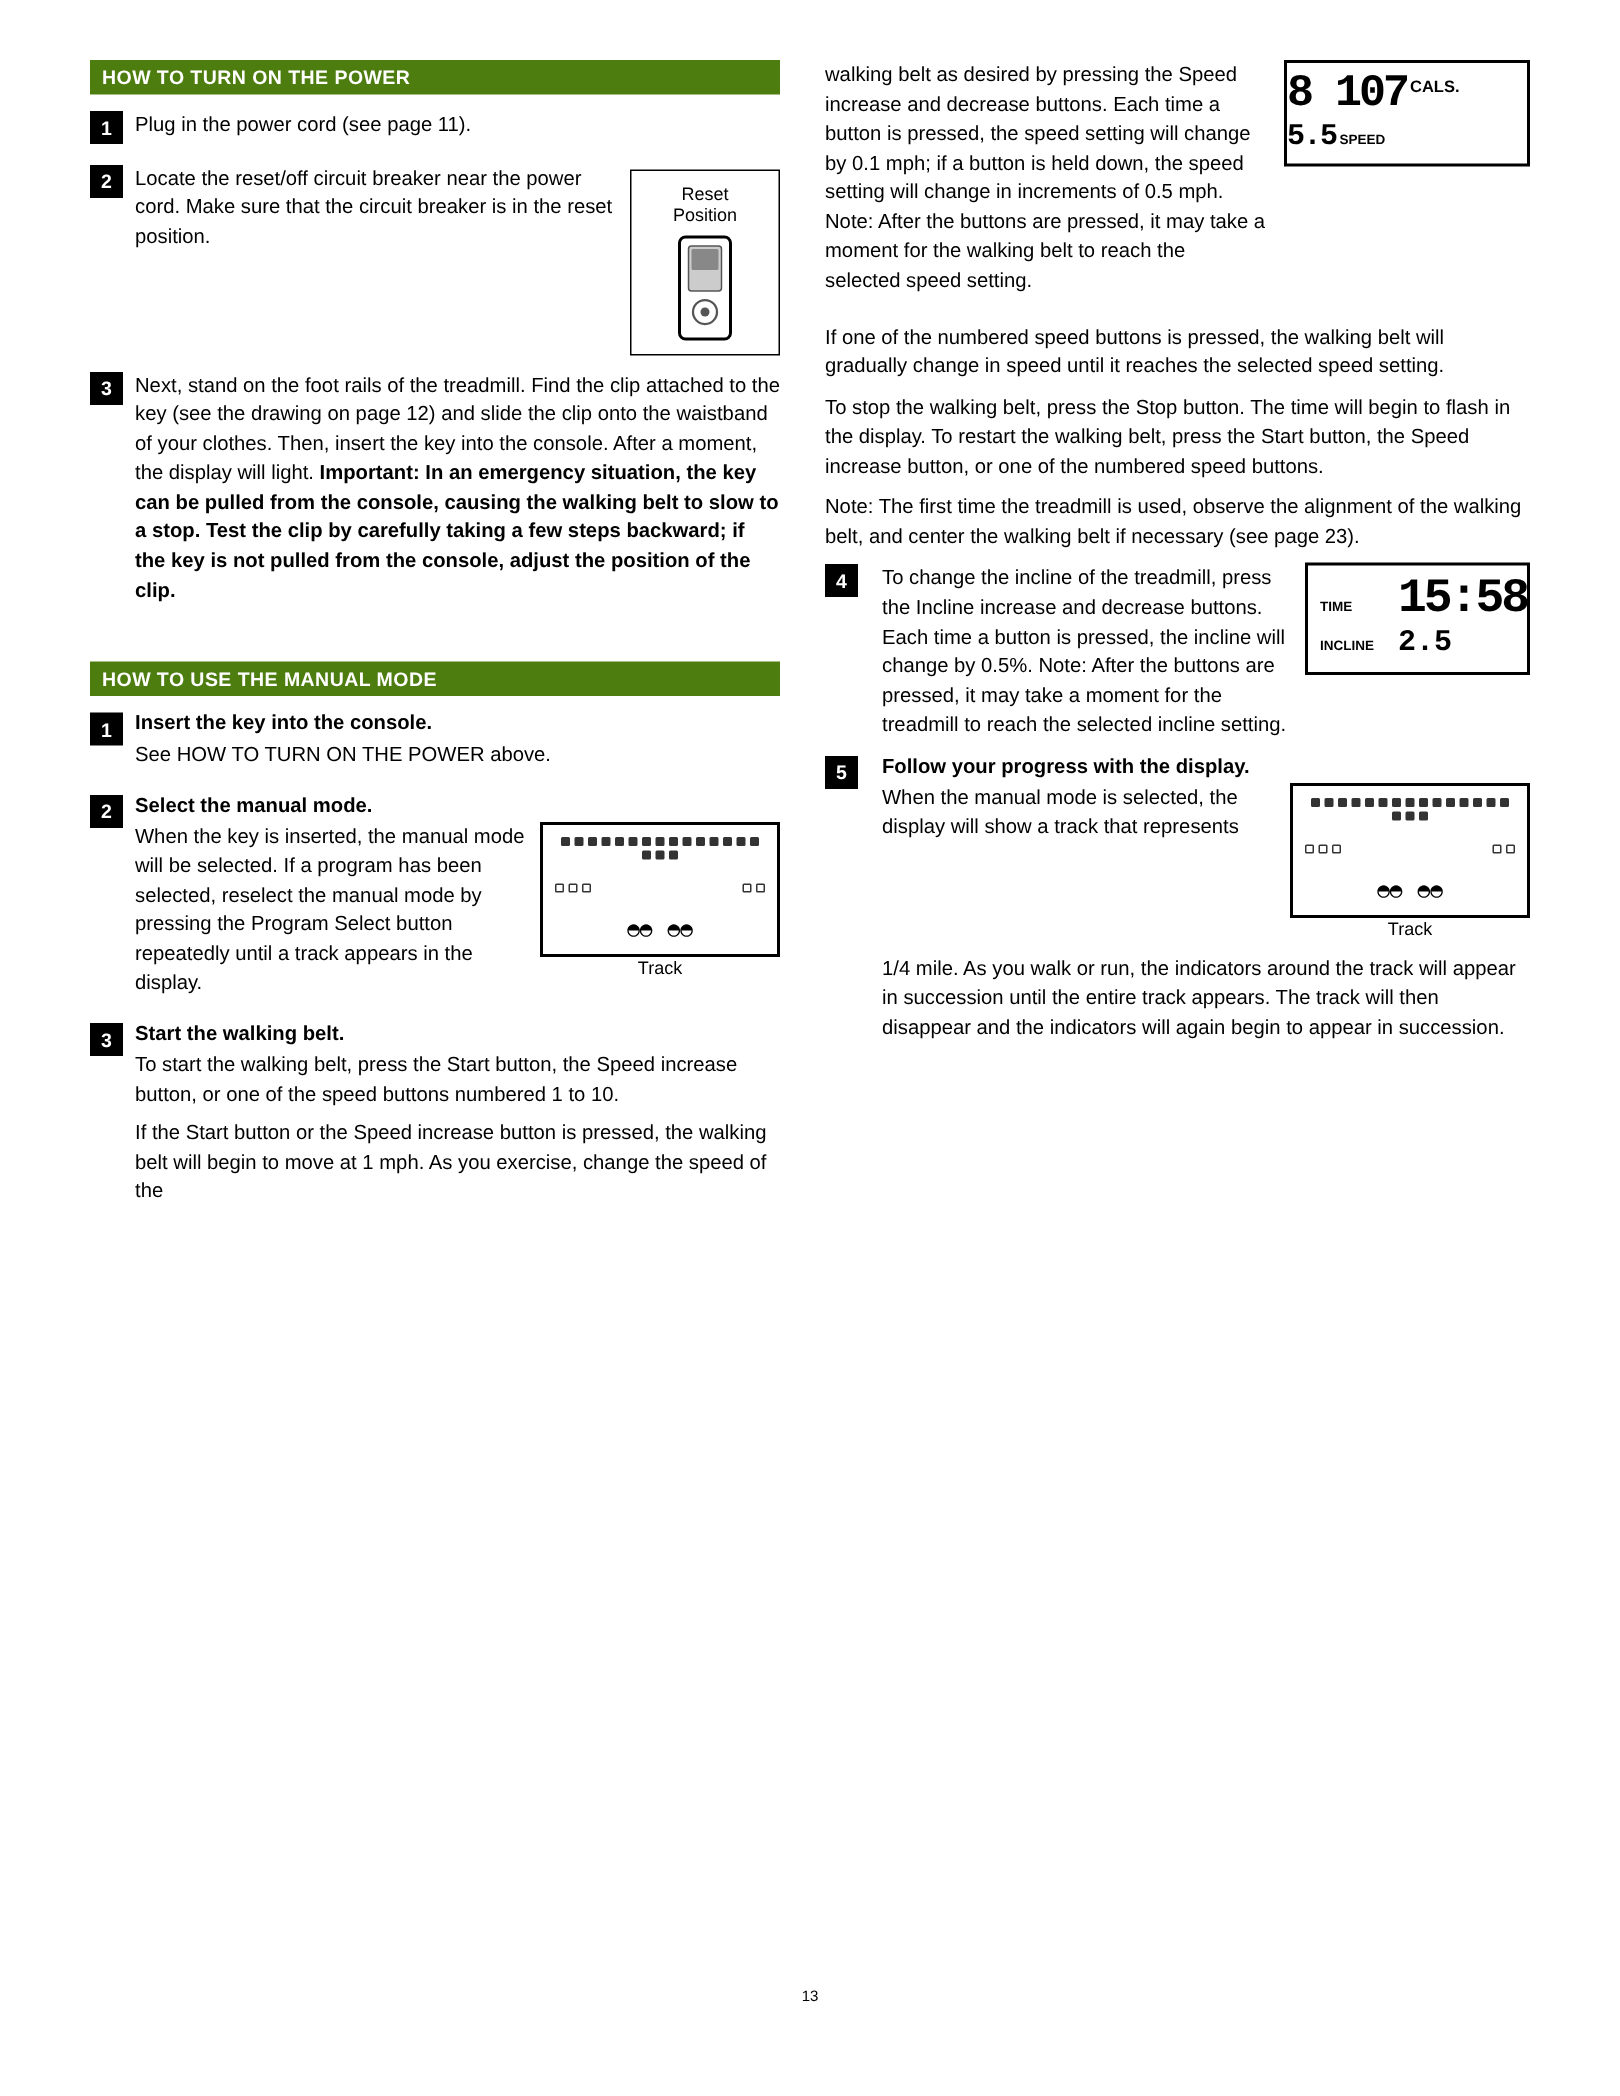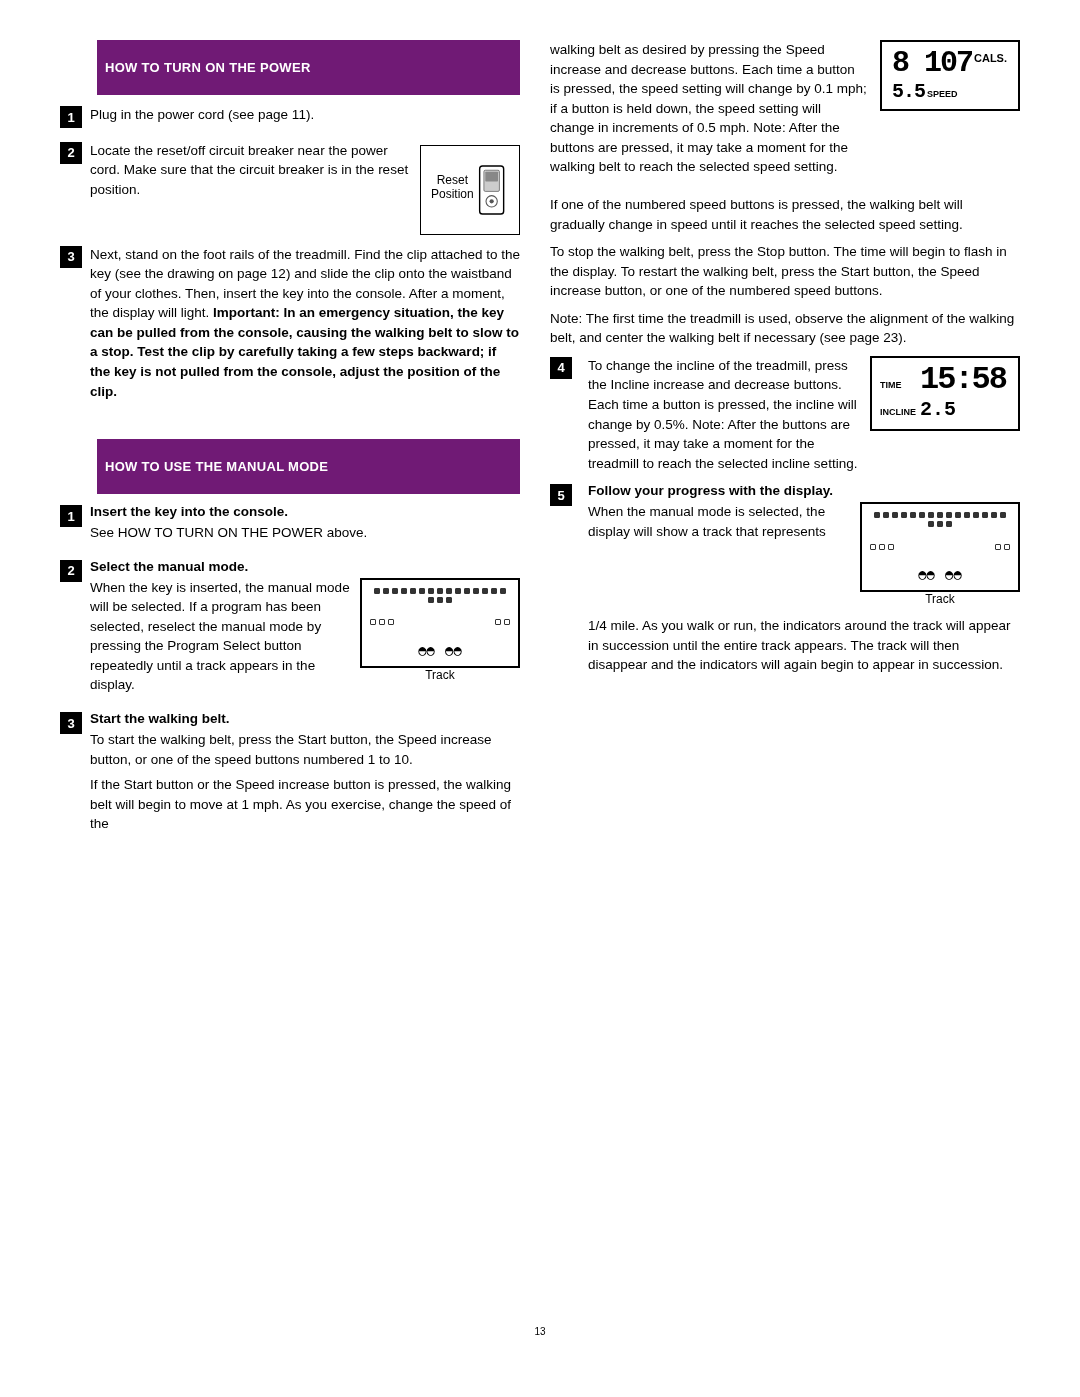--- a/index.html
+++ b/index.html
@@ -25,28 +25,27 @@
       flex: 1;
     }
     .col-left {
       width: 460px;
       flex-shrink: 0;
     }
     .col-right {
       flex: 1;
     }
     .section-header {
-      background: #701a75;
+      background: #4d7c0f;
       color: #fff;
       font-weight: bold;
       font-size: 13px;
-      padding: 20px 8px;
+      padding: 4px 8px;
       margin-bottom: 10px;
       letter-spacing: 0.3px;
-      margin-left: 37px;
     }
     .step-block {
       display: flex;
       margin-bottom: 10px;
       align-items: flex-start;
     }
     .step-num {
       width: 22px;
       height: 22px;
       background: #000;
@@ -74,21 +73,21 @@
     }
     .step-text {
       flex: 1;
     }
     
     .reset-box {
       border: 1.5px solid #000;
       width: 100px;
       padding: 8px 10px;
       display: flex;
-      flex-direction: row;
+      flex-direction: column;
       align-items: center;
       flex-shrink: 0;
       margin-top: 4px;
     }
     .reset-box .label {
       font-size: 12px;
       text-align: center;
       margin-bottom: 6px;
     }
     
@@ -113,22 +112,22 @@
     .track-dot.filled {
       background: #333;
     }
     .track-label {
       font-size: 12px;
       text-align: center;
     }
     
     .lcd-display {
       border: 2.5px solid #000;
-      width: 140px;
-      padding: 6px 10px;
+      width: 164px;
+      padding: 6px 0;
       background: #fff;
       flex-shrink: 0;
     }
     .lcd-top-row {
       display: flex;
       align-items: baseline;
       gap: 2px;
     }
     .lcd-big-num {
       font-size: 30px;
@@ -160,21 +159,21 @@
     .incline-display {
       border: 2.5px solid #000;
       width: 150px;
       padding: 6px 8px;
       background: #fff;
       flex-shrink: 0;
     }
     .incline-row {
       display: flex;
       align-items: baseline;
-      gap: 4px;
+      gap: 16px;
       margin-bottom: 2px;
     }
     .incline-tiny-label {
       font-size: 9px;
       font-weight: bold;
       min-width: 36px;
     }
     .incline-big-num {
       font-size: 32px;
       font-weight: bold;

